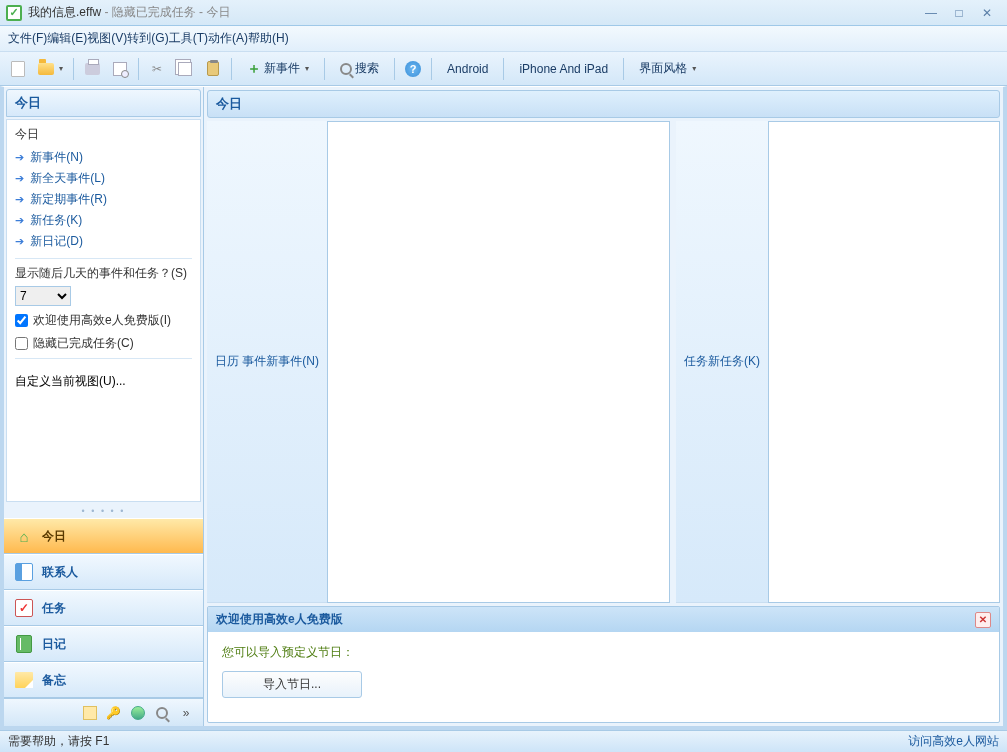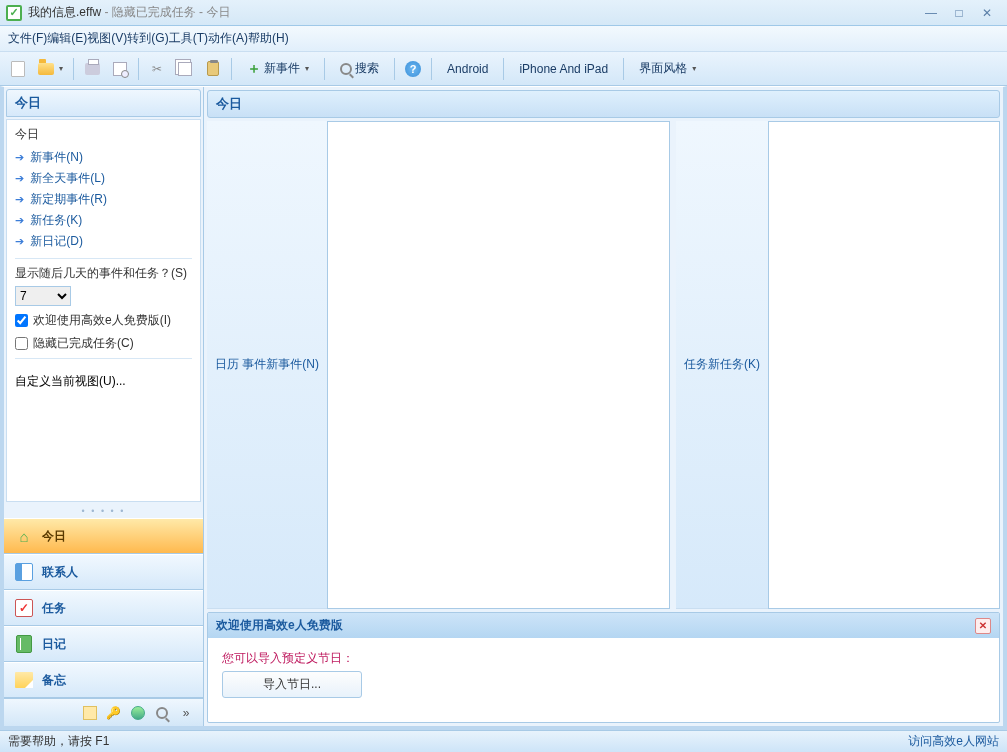--- a/index.html
+++ b/index.html
@@ -59,21 +59,21 @@
 .pcard .phead { background: linear-gradient(#eff7fe, #d6e9fa); border-bottom: 1px solid #c9def1; padding: 5px 8px; display: flex; align-items: center; color: #1b5a9e; }
 .pcard .phead .sp { flex: 1; }
 .pcard .phead .action { color: #1b5a9e; cursor: pointer; }
 .pcard .pbody { flex: 1; background: #fff; border: 1px solid #a8cae6; }
 
 .welcome { border: 1px solid #a8cae6; border-radius: 2px; background: #fff; }
 .welcome .whead { background: linear-gradient(#cde4f8, #b4d6f2); padding: 4px 8px; color: #1b5a9e; font-weight: bold; display: flex; align-items: center; }
 .welcome .whead .sp { flex: 1; }
 .welcome .whead .close { width: 16px; height: 16px; border: 1px solid #d88; background: #fee; color: #c33; display: flex; align-items: center; justify-content: center; font-size: 10px; cursor: pointer; border-radius: 2px; }
 .welcome .wbody { padding: 12px 14px 24px 14px; }
-.welcome .wbody .txt { color: #be185d; margin-bottom: 4px; }
+.welcome .wbody .txt { color: #4d7c0f; margin-bottom: 10px; }
 .welcome .wbody button { padding: 4px 40px; border: 1px solid #a8cae6; background: linear-gradient(#fdfdfd, #e8f2fb); border-radius: 3px; cursor: pointer; color: #333; }
 
 
 .statusbar { height: 22px; background: linear-gradient(#e8f3fc, #cde4f8); border-top: 1px solid #a8cae6; display: flex; align-items: center; padding: 8px 8px; color: #333; }
 .statusbar .sp { flex: 1; }
 .statusbar .link { color: #1b5a9e; cursor: pointer; }
 
 
 .ic { display: inline-block; }
 .ic-doc { width: 14px; height: 16px; background: #fff; border: 1px solid #bbb; border-radius: 1px; position: relative; }

